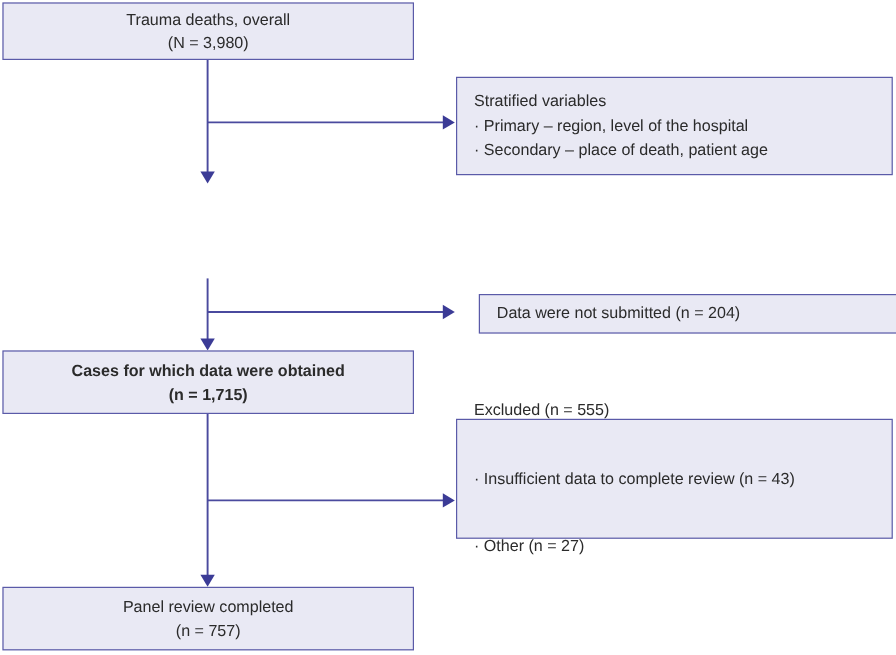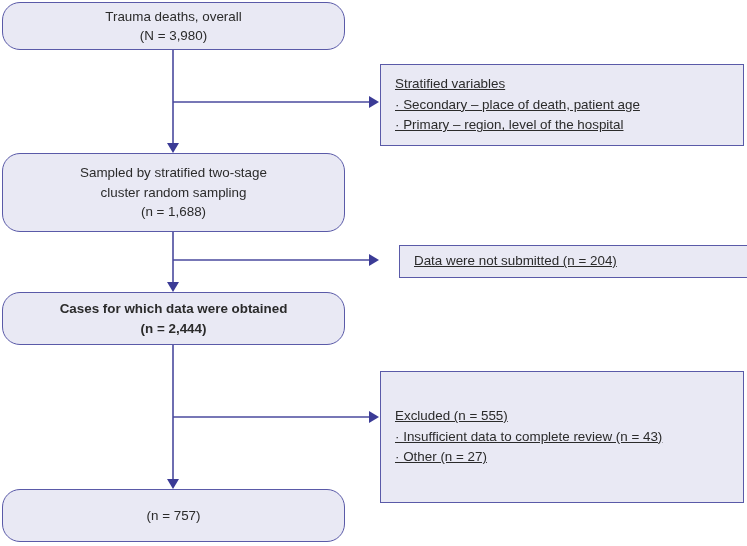--- a/index.html
+++ b/index.html
@@ -42,51 +42,49 @@
     background: #e9e9f4;
     border: 1.6px solid #5a5aa8;
     display: flex;
     flex-direction: column;
     justify-content: center;
   }
 
   .node.centered {
     align-items: center;
     text-align: center;
-    border-radius: 18px;
   }
 
   .node.listbox {
     align-items: flex-start;
     text-align: left;
     padding-left: 14px;
   }
 
   .node-line {
     font-size: 13.4px;
     line-height: 19.5px;
     white-space: pre;
     color: #2b2b2b;
   }
 
   .listbox .node-line {
     font-size: 13.4px;
     line-height: 20.5px;
-    text-decoration: underline;
   }
 
   
   #node-trauma-deaths   { left: 2px;   top: 2px;   width: 343px; height: 48px; }
   #node-sampled         { left: 2px;   top: 153px; width: 343px; height: 79px; }
   #node-cases-obtained  { left: 2px;   top: 292px; width: 343px; height: 53px; font-weight: bold; }
   #node-panel-review    { left: 2px;   top: 489px; width: 343px; height: 53px; }
 
   #node-stratified      { left: 380px; top: 64px;  width: 364px; height: 82px; }
   #node-not-submitted   { left: 399px; top: 245px; width: 364px; height: 33px; }
-  #node-excluded        { left: 380px; top: 371px; width: 364px; height: 132px; }
+  #node-excluded        { left: 380px; top: 349px; width: 364px; height: 100px; gap: 36px; }
 </style>
 </head>
 <body>
 
 <div id="flow-canvas">
 
   <svg id="connectors" viewBox="0 0 747 546" width="747" height="546" xmlns="http://www.w3.org/2000/svg">
     <defs>
       <marker id="arrow-down" viewBox="0 0 10 10" refX="5" refY="9" markerWidth="7" markerHeight="7" orient="auto-start-reverse">
         <path d="M 0 0 L 5 10 L 10 0 z" fill="#3b3b96"></path>
@@ -125,39 +123,35 @@
       <line x1="173" y1="417" x2="371" y2="417" stroke="#4a4a9e" stroke-width="1.6"></line>
       <path d="M 369 411 L 379 417 L 369 423 z" fill="#3b3b96"></path>
     </g>
   </svg>
 
   <div class="node centered" id="node-trauma-deaths">
     <div class="node-line">Trauma deaths, overall</div>
     <div class="node-line">(N = 3,980)</div>
   </div>
 
-  <div class="node centered" id="node-sampled">
-    <div class="node-line">Sampled by stratified two-stage</div>
-    <div class="node-line">cluster random sampling</div>
-    <div class="node-line">(n = 1,688)</div>
-  </div>
 
   <div class="node centered" id="node-cases-obtained">
     <div class="node-line">Cases for which data were obtained</div>
-    <div class="node-line">(n = 2,444)</div>
+    <div class="node-line">(n = 1,715)</div>
   </div>
 
   <div class="node centered" id="node-panel-review">
+    <div class="node-line">Panel review completed</div>
     <div class="node-line">(n = 757)</div>
   </div>
 
   <div class="node listbox" id="node-stratified">
     <div class="node-line">Stratified variables</div>
+    <div class="node-line">· Primary – region, level of the hospital</div>
     <div class="node-line">· Secondary – place of death, patient age</div>
-    <div class="node-line">· Primary – region, level of the hospital</div>
   </div>
 
   <div class="node listbox" id="node-not-submitted">
     <div class="node-line">Data were not submitted (n = 204)</div>
   </div>
 
   <div class="node listbox" id="node-excluded">
     <div class="node-line">Excluded (n = 555)</div>
     <div class="node-line">· Insufficient data to complete review (n = 43)</div>
     <div class="node-line">· Other (n = 27)</div>

